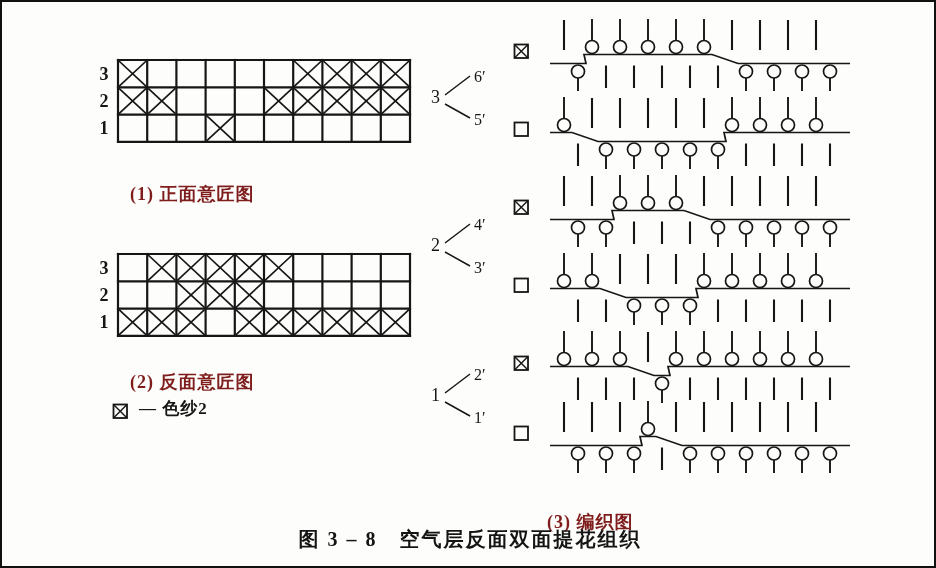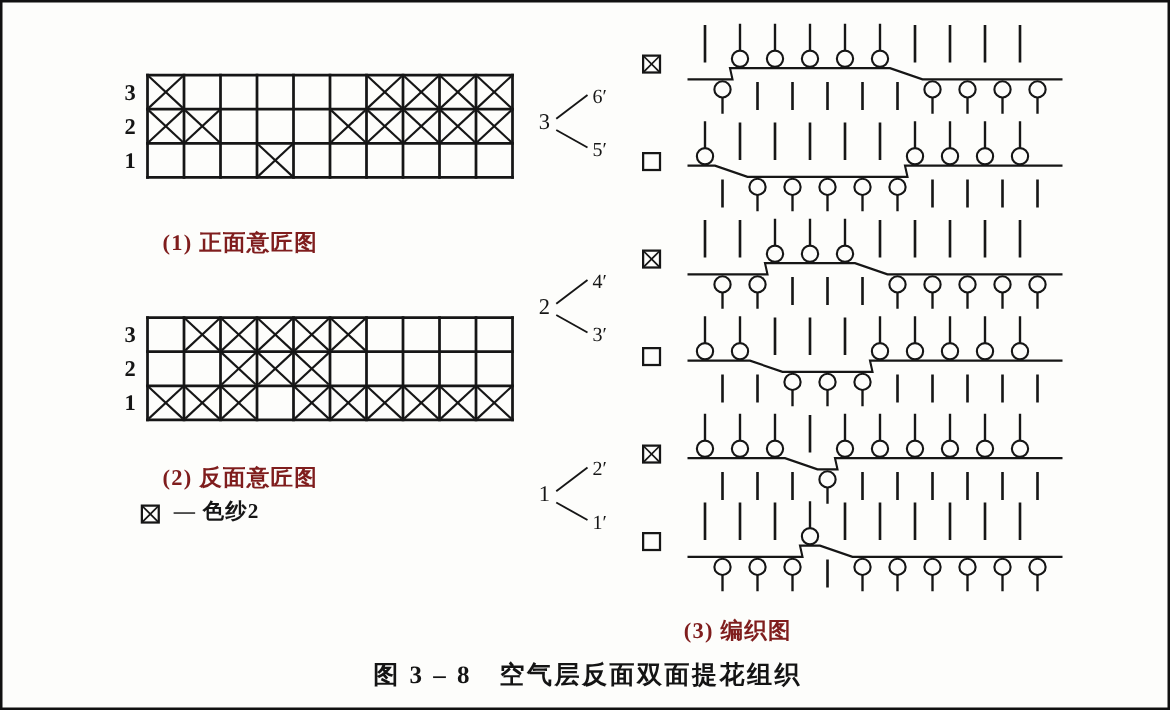--- a/index.html
+++ b/index.html
@@ -418,17 +418,17 @@
           <line x1="199" y1="61" x2="199" y2="74" stroke="#161616" stroke-width="1.9"></line>
           <circle cx="227" cy="54.5" r="6.5" fill="#fdfdfb" stroke="#161616" stroke-width="1.7"></circle>
           <line x1="227" y1="61" x2="227" y2="74" stroke="#161616" stroke-width="1.9"></line>
           <circle cx="255" cy="54.5" r="6.5" fill="#fdfdfb" stroke="#161616" stroke-width="1.7"></circle>
           <line x1="255" y1="61" x2="255" y2="74" stroke="#161616" stroke-width="1.9"></line>
           <circle cx="283" cy="54.5" r="6.5" fill="#fdfdfb" stroke="#161616" stroke-width="1.7"></circle>
           <line x1="283" y1="61" x2="283" y2="74" stroke="#161616" stroke-width="1.9"></line>
         </g>
       </svg>
     </div>
-  <div class="cap" style="left:545px; top:476px; width:260px;">(3) 编织图</div>
+  <div class="cap" style="left:545px; top:494px; width:260px;">(3) 编织图</div>
 
   <div class="figcap">图 3 – 8　空气层反面双面提花组织</div>
 
 </div>
 
 </body></html>

